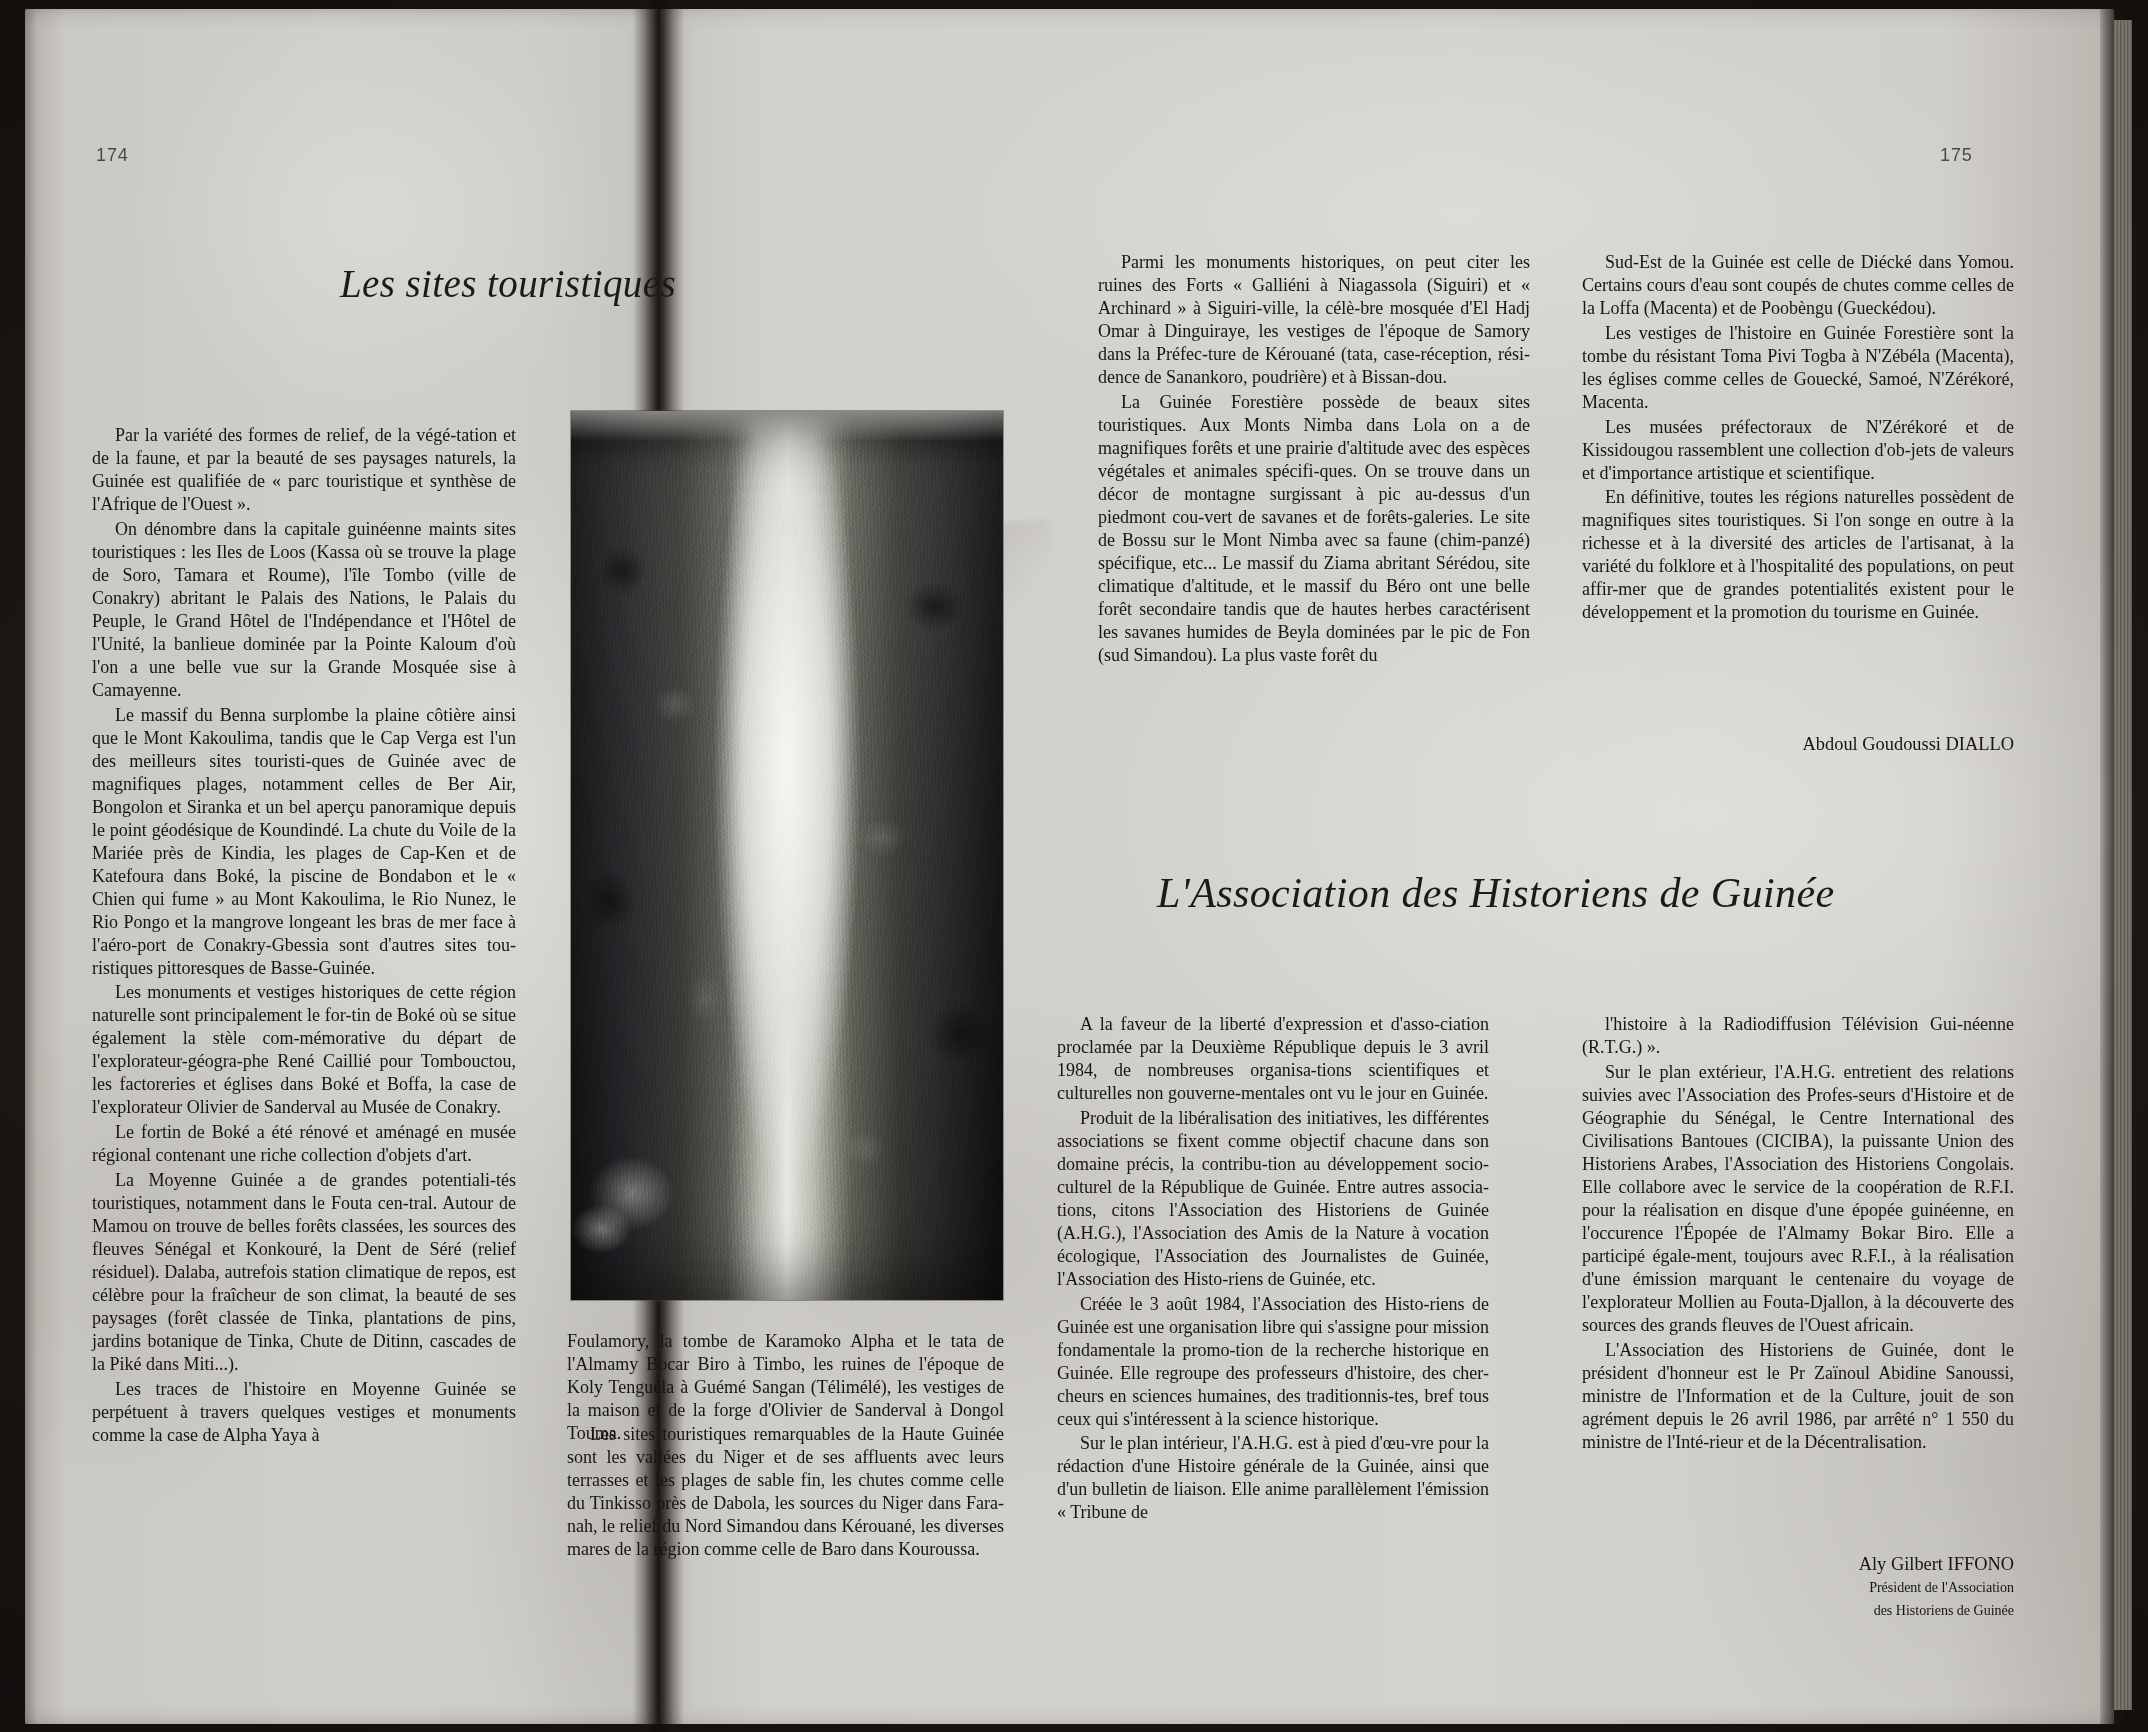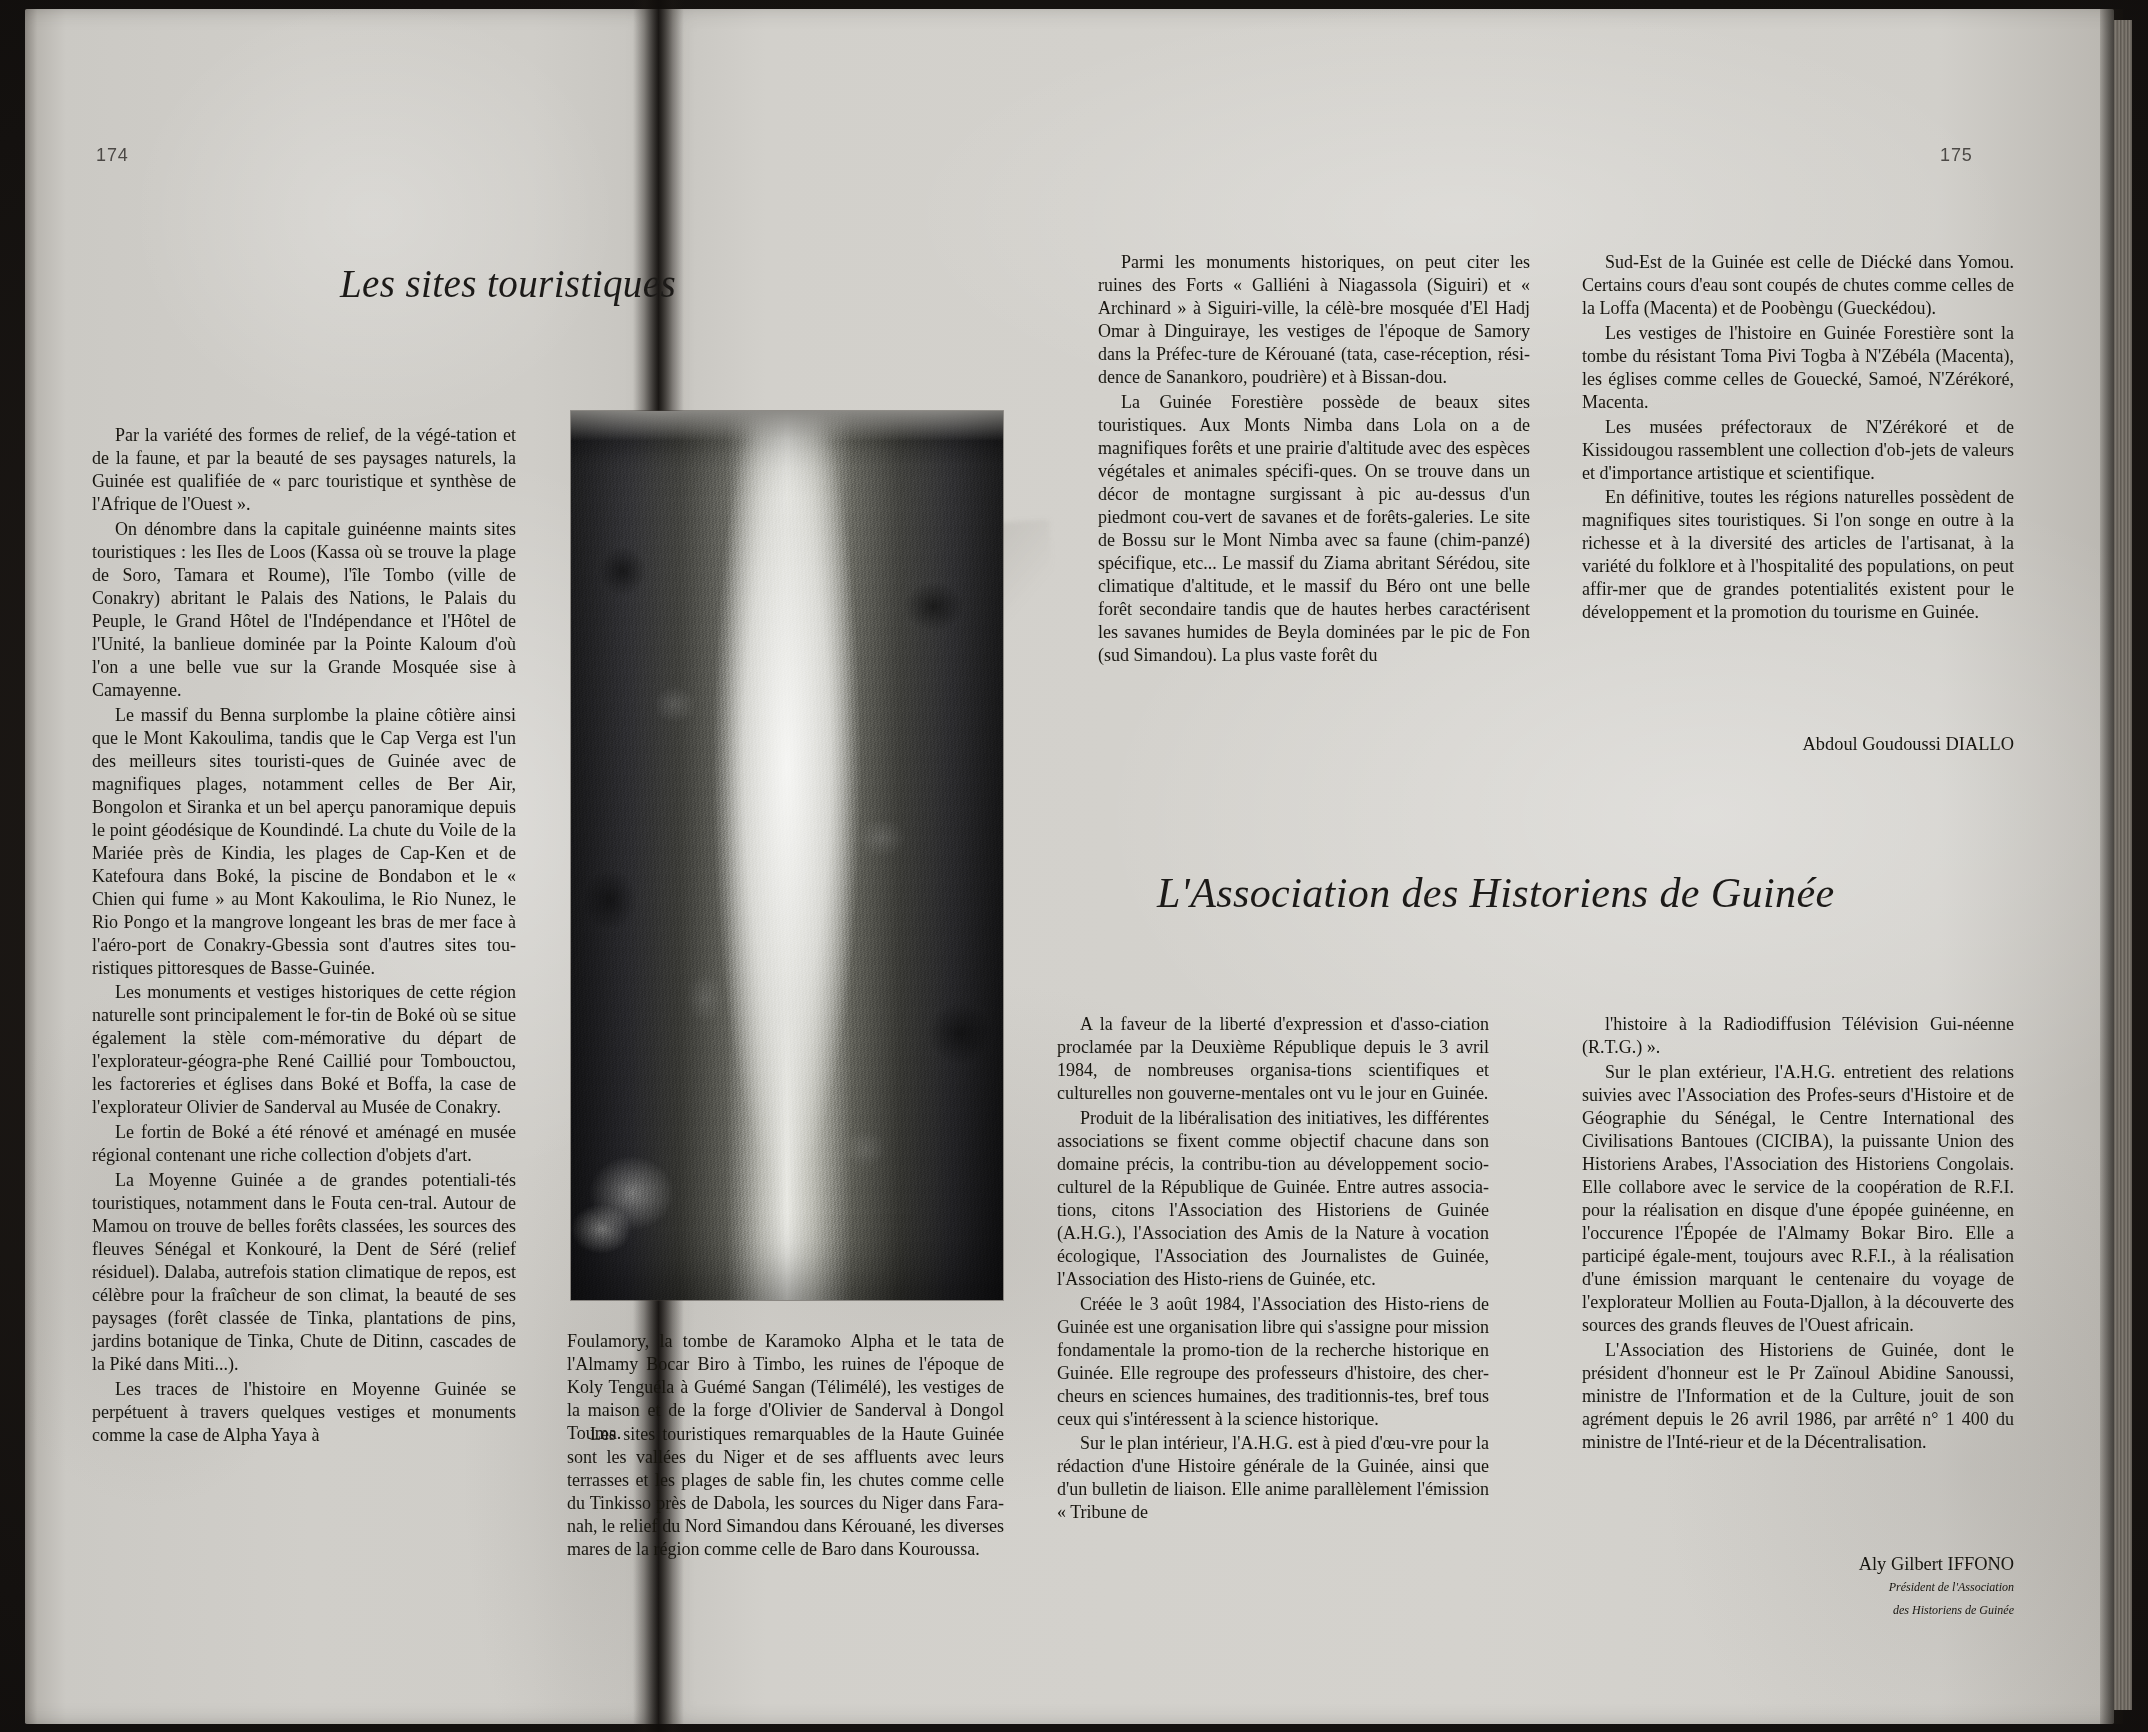--- a/index.html
+++ b/index.html
@@ -169,22 +169,21 @@
   .byline {
     position: absolute;
     text-align: right;
     color: #17150f;
     font-size: 18.4px;
     line-height: 23px;
   }
   #byline-diallo { left: 1582px; top: 733px; width: 432px; }
   #byline-iffono { left: 1582px; top: 1553px; width: 432px; }
   .byline .role {
-    font-style: italic;
-    font-size: 12px;
+    font-size: 14px;
     display: block;
   }
 
   
   .photo-frame {
     position: absolute;
     left: 571px;
     top: 411px;
     width: 432px;
     height: 889px;
@@ -322,21 +321,21 @@
   <div class="col" id="col-a1">
     <p>A la faveur de la liberté d'expression et d'asso-ciation proclamée par la Deuxième République depuis le 3 avril 1984, de nombreuses organisa-tions scientifiques et culturelles non gouverne-mentales ont vu le jour en Guinée.</p>
     <p>Produit de la libéralisation des initiatives, les différentes associations se fixent comme objectif chacune dans son domaine précis, la contribu-tion au développement socio-culturel de la République de Guinée. Entre autres associa-tions, citons l'Association des Historiens de Guinée (A.H.G.), l'Association des Amis de la Nature à vocation écologique, l'Association des Journalistes de Guinée, l'Association des Histo-riens de Guinée, etc.</p>
     <p>Créée le 3 août 1984, l'Association des Histo-riens de Guinée est une organisation libre qui s'assigne pour mission fondamentale la promo-tion de la recherche historique en Guinée. Elle regroupe des professeurs d'histoire, des cher-cheurs en sciences humaines, des traditionnis-tes, bref tous ceux qui s'intéressent à la science historique.</p>
     <p>Sur le plan intérieur, l'A.H.G. est à pied d'œu-vre pour la rédaction d'une Histoire générale de la Guinée, ainsi que d'un bulletin de liaison. Elle anime parallèlement l'émission « Tribune de</p>
   </div>
 
   <div class="col" id="col-a2">
     <p>l'histoire à la Radiodiffusion Télévision Gui-néenne (R.T.G.) ».</p>
     <p>Sur le plan extérieur, l'A.H.G. entretient des relations suivies avec l'Association des Profes-seurs d'Histoire et de Géographie du Sénégal, le Centre International des Civilisations Bantoues (CICIBA), la puissante Union des Historiens Arabes, l'Association des Historiens Congolais. Elle collabore avec le service de la coopération de R.F.I. pour la réalisation en disque d'une épopée guinéenne, en l'occurence l'Épopée de l'Almamy Bokar Biro. Elle a participé égale-ment, toujours avec R.F.I., à la réalisation d'une émission marquant le centenaire du voyage de l'explorateur Mollien au Fouta-Djallon, à la découverte des sources des grands fleuves de l'Ouest africain.</p>
-    <p>L'Association des Historiens de Guinée, dont le président d'honneur est le Pr Zaïnoul Abidine Sanoussi, ministre de l'Information et de la Culture, jouit de son agrément depuis le 26 avril 1986, par arrêté n° 1 400 du ministre de l'Inté-rieur et de la Décentralisation.</p>
+    <p>L'Association des Historiens de Guinée, dont le président d'honneur est le Pr Zaïnoul Abidine Sanoussi, ministre de l'Information et de la Culture, jouit de son agrément depuis le 26 avril 1986, par arrêté n° 1 550 du ministre de l'Inté-rieur et de la Décentralisation.</p>
   </div>
 
   <div class="byline" id="byline-iffono">
     <span>Aly Gilbert IFFONO</span>
     <span class="role">Président de l'Association</span>
     <span class="role">des Historiens de Guinée</span>
   </div>
 
 </div>
 

